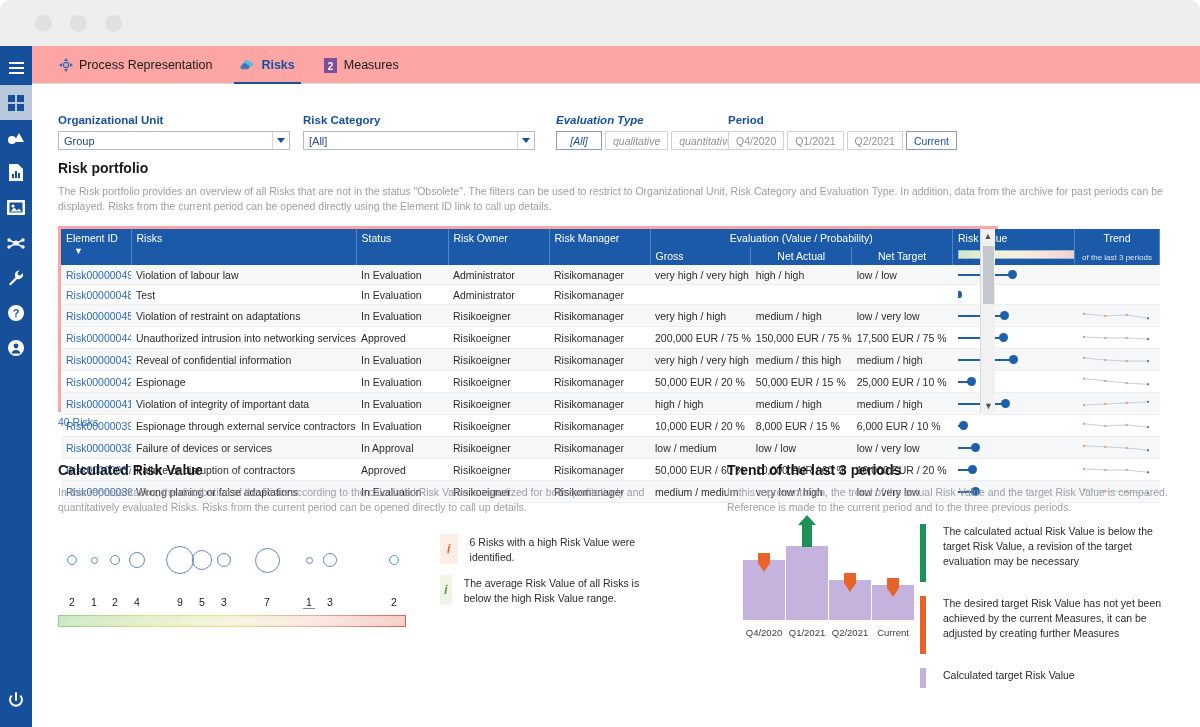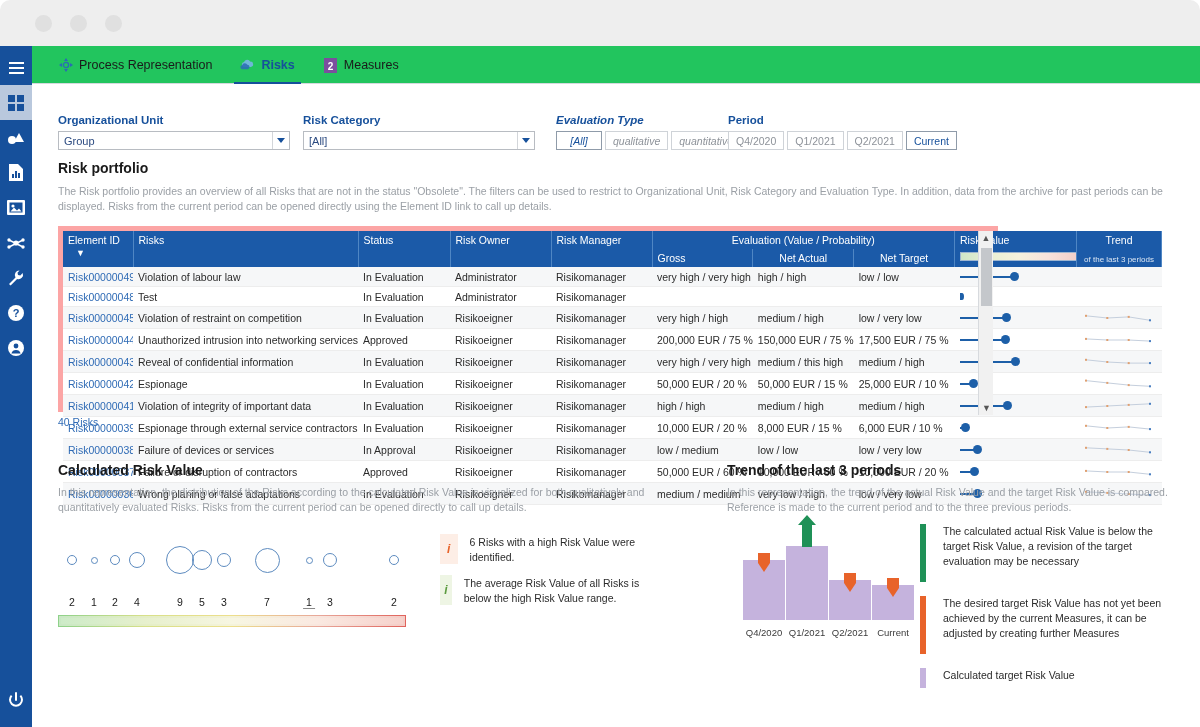--- a/index.html
+++ b/index.html
@@ -32,21 +32,21 @@
   }
   .nav-ico.first { margin-top: 4px; }
   .nav-ico.active { background: #b9c8dd; color: #16509b; }
   .nav-ico svg { display: block; }
   .nav-spacer { flex: 1; }
   .nav-ico.bottom { margin-bottom: 10px; }
 
   
   .tabbar {
     position: absolute; left: 32px; top: 46px; width: 1168px; height: 38px;
-    background: #22c55e; border-bottom: 1px solid #d5d9de;
+    background: #fca5a5; border-bottom: 1px solid #d5d9de;
   }
   .tabs { display: flex; align-items: center; height: 38px; padding-left: 12px; }
   .tab {
     display: flex; align-items: center; gap: 6px; height: 38px;
     padding: 0 14px; font-size: 12.5px; color: #1a1a1a; cursor: pointer;
     position: relative;
   }
   .tab.active { color: #16509b; font-weight: bold; }
   .tab.active:after {
     content: ""; position: absolute; left: 8px; right: 8px; bottom: 0;
@@ -79,21 +79,21 @@
   
   .sec-title { font-size: 14px; font-weight: bold; color: #1a1a1a; }
   .sec-desc { font-size: 10.5px; color: #9ba0a6; line-height: 1.45; }
 
   #portfolio-title { position: absolute; left: 58px; top: 160px; text-align: right; }
   #portfolio-desc { position: absolute; left: 58px; top: 184px; width: 1115px; }
 
   
   .tablewrap {
     position: absolute; left: 58px; top: 226px; width: 940px; height: 186px;
-    background: #fdba74; border: 5px solid #fca5a5;
+    background: #fdba74; border: 3px solid #fca5a5;
   }
   table.grid { width: 1099px; border-collapse: collapse; table-layout: fixed; }
   .grid thead th {
     background: #1b5aa8; color: #fff; font-size: 10.5px; font-weight: normal;
     text-align: left; padding: 3px 5px; border-right: 1px solid #4f86c4; vertical-align: top;
   }
   .grid thead th.ctr { text-align: center; }
   .grid td {
     font-size: 10.5px; color: #2b2b2b; padding: 3px 5px;
     border-bottom: 1px solid #ededed; height: 15px; overflow: hidden; white-space: nowrap;
@@ -394,21 +394,21 @@
             <td></td>
             <td>
               <div class="rv">
                 <div class="tiny"></div>
               </div>
             </td>
             <td></td>
           </tr>
           <tr>
             <td><span class="idlink">Risk00000045</span></td>
-            <td>Violation of restraint on competition</td>
+            <td>Violation of restraint on adaptations</td>
             <td>In Evaluation</td>
             <td>Risikoeigner</td>
             <td>Risikomanager</td>
             <td>very high / high</td>
             <td>medium / high</td>
             <td>low / very low</td>
             <td>
               <div class="rv">
                 <div class="line" style="width: 44px;"></div>
                 <div class="knob" style="left: 42px;"></div>

